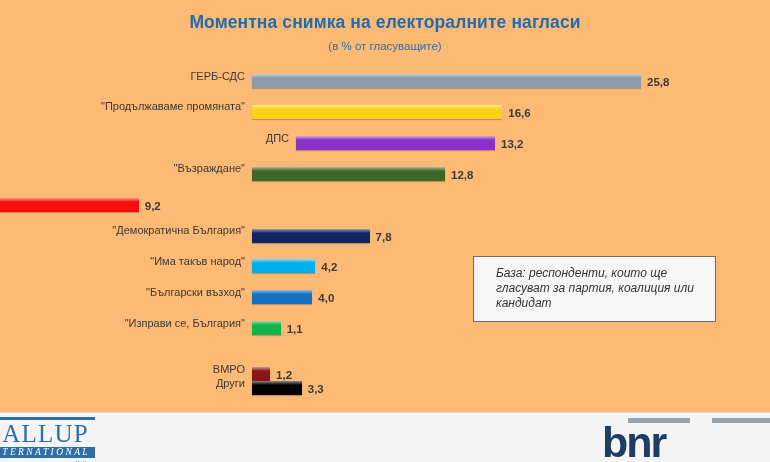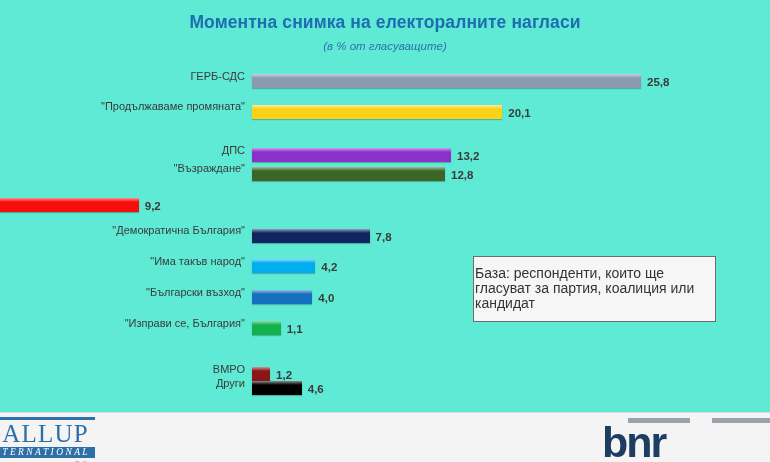--- a/index.html
+++ b/index.html
@@ -11,40 +11,39 @@
     font-family: "Liberation Sans", sans-serif;
     overflow: hidden;
     position: relative;
   }
 
   #chart-card {
     position: absolute;
     left: 0; top: 0;
     width: 770px;
     height: 462px;
-    background: #5eead4;
+    background: #fdba74;
   }
 
   
   #title-block {
     position: absolute;
     left: 0; top: 12px;
     width: 770px;
     text-align: center;
   }
   #chart-title {
     font-size: 17.5px;
     font-weight: bold;
     color: #1f6cb0;
     letter-spacing: 0.1px;
   }
   #chart-subtitle {
     margin-top: 7px;
     font-size: 11.5px;
-    font-style: italic;
     color: #2f6fa8;
   }
 
   
   #plot-area {
     position: absolute;
     left: 0;
     top: 64px;
     width: 640px;
     height: 340px;
@@ -97,24 +96,25 @@
     margin-left: 6px;
     white-space: nowrap;
   }
 
   
   #annotation-box {
     position: absolute;
     left: 473px;
     top: 256px;
     width: 243px;
-    padding: 9px 11px 10px 1px;
+    padding: 9px 11px 10px 22px;
     border: 1px solid #6d6d6d;
     background: #f6f6f6;
-    font-size: 14px;
+    font-size: 12px;
+    font-style: italic;
     color: #333;
     line-height: 15px;
   }
 
   
   #footer {
     position: absolute;
     left: 0;
     top: 412px;
     width: 770px;
@@ -212,24 +212,24 @@
         <div class="cat-label">ГЕРБ-СДС</div>
         <div class="bar-wrap">
           <div class="bar" style="width: 389.064px; background: rgb(138, 154, 176);"></div>
           <div class="val-label">25,8</div>
         </div>
       </div>
       <div class="bar-row" style="top: 30.9px;">
         <div class="cat-label">"Продължаваме промяната"</div>
         <div class="bar-wrap">
           <div class="bar" style="width: 250.328px; background: rgb(251, 210, 23);"></div>
-          <div class="val-label">20,1</div>
-        </div>
-      </div>
-      <div class="bar-row" style="top: 74px;">
+          <div class="val-label">16,6</div>
+        </div>
+      </div>
+      <div class="bar-row" style="top: 62px; padding-left: 44px;">
         <div class="cat-label">ДПС</div>
         <div class="bar-wrap">
           <div class="bar" style="width: 199.056px; background: rgb(139, 48, 200);"></div>
           <div class="val-label">13,2</div>
         </div>
       </div>
       <div class="bar-row" style="top: 92.7px;">
         <div class="cat-label">"Възраждане"</div>
         <div class="bar-wrap">
           <div class="bar" style="width: 193.024px; background: rgb(61, 102, 38);"></div>
@@ -274,21 +274,21 @@
         <div class="cat-label">ВМРО</div>
         <div class="bar-wrap">
           <div class="bar" style="width: 18.096px; background: rgb(139, 21, 24);"></div>
           <div class="val-label">1,2</div>
         </div>
       </div>
       <div class="bar-row" style="top: 307px;">
         <div class="cat-label">Други</div>
         <div class="bar-wrap">
           <div class="bar" style="width: 49.764px; background: rgb(0, 0, 0);"></div>
-          <div class="val-label">4,6</div>
+          <div class="val-label">3,3</div>
         </div>
       </div>
     </div>
 
   <div id="annotation-box">
     <span>База: респонденти, които ще гласуват за партия, коалиция или кандидат</span>
   </div>
 
   <div id="footer">
 

